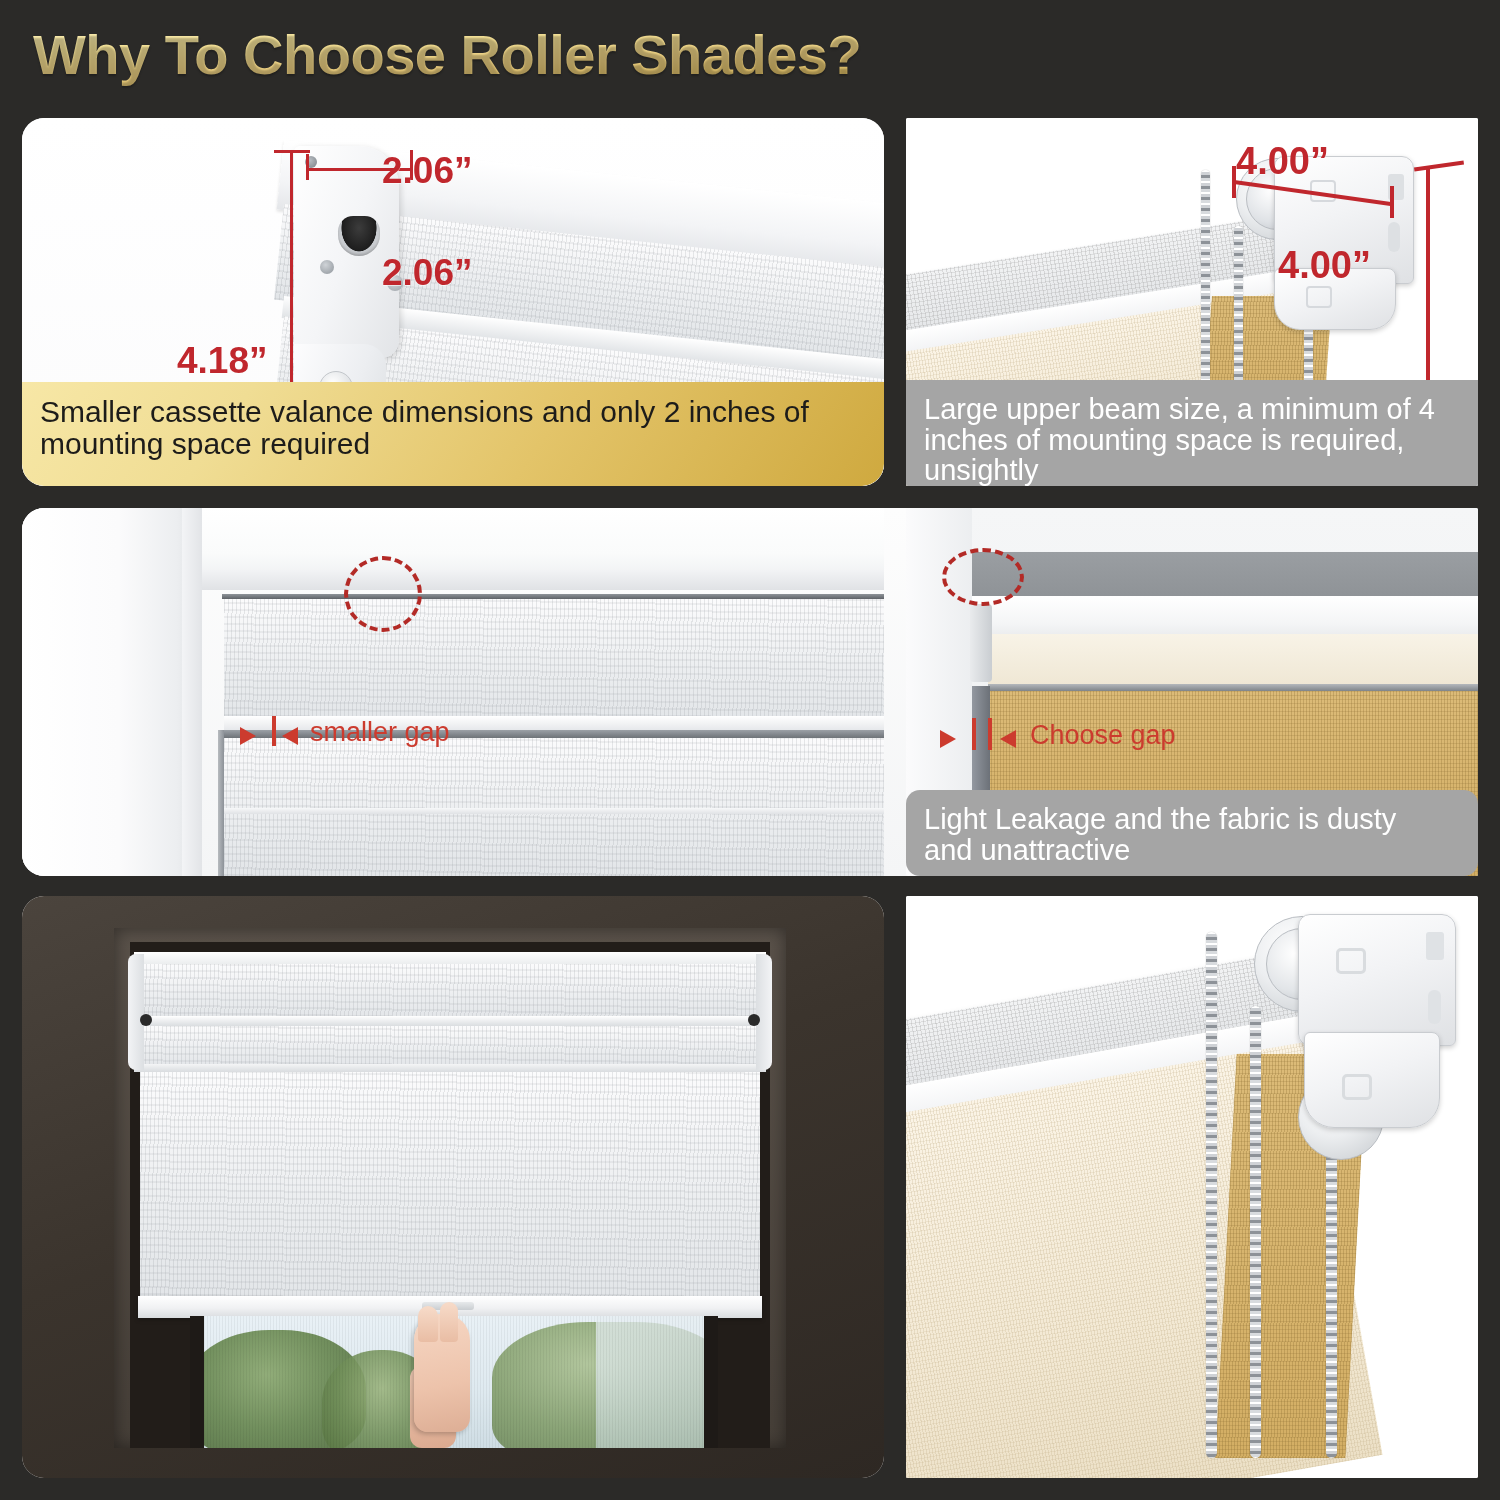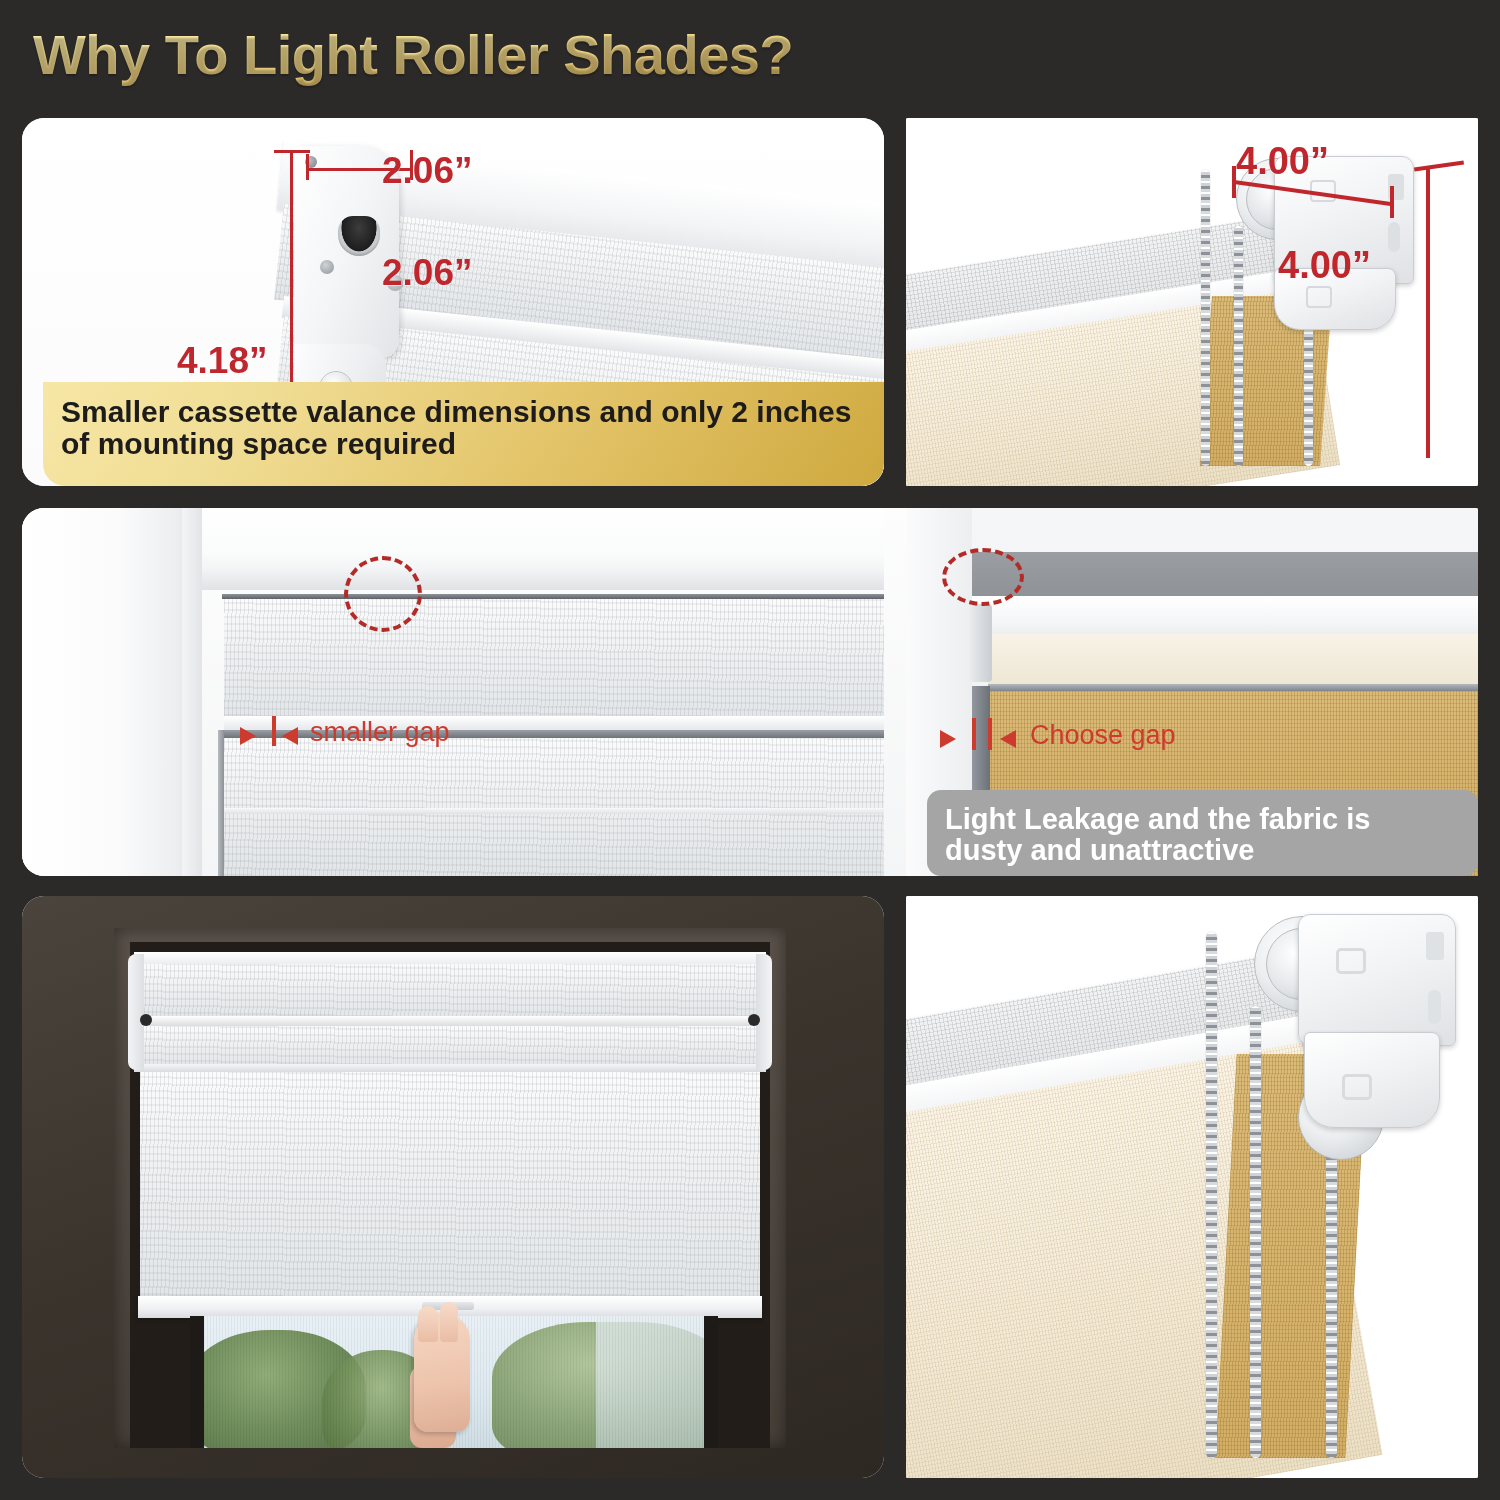--- a/index.html
+++ b/index.html
@@ -26,23 +26,22 @@
   .panel{ position:absolute; overflow:hidden; background:#fff; }
   .panel.left{ border-radius:22px; }
   .panel.right{ border-radius:2px; }
 
   .art{ position:absolute; inset:0; overflow:hidden; }
 
   
   .cap{
     position:absolute; left:0; right:0; bottom:0;
     padding:14px 30px 10px 18px;
-    font-weight:bold; line-height:1.06;
+    font-weight:normal; line-height:1.06;
     z-index:30;
-    margin-left:21px;
   }
   .cap.good{
     background:linear-gradient(125deg,#f7e7a6 0%,#f0dd94 25%,#e3c469 60%,#cfa93f 100%);
     color:#1d1c1a; font-size:30px;
     border-bottom-left-radius:22px; border-bottom-right-radius:22px;
   }
   .cap.bad{
     background:#a5a5a5; color:#fff; font-size:29px;
   }
 
@@ -118,21 +117,21 @@
   }
   .roller-end{
     position:absolute; z-index:19; border-radius:50%;
     background:radial-gradient(circle at 38% 32%,#ffffff 0%,#eceef0 45%,#c6cace 100%);
     border:1px solid #b9bdc2;
   }
 </style>
 </head>
 <body>
 
-<div id="title">Why To Light Roller Shades?</div>
+<div id="title">Why To Choose Roller Shades?</div>
 
 <div class="panel left" style="left:22px; top:118px; width:862px; height:368px;">
 
   <div class="art">
 
     <div style="position:absolute;inset:0;background:linear-gradient(180deg,#ffffff 0%,#fbfbfc 100%);"></div>
 
     <div style="position:absolute;left:262px;top:22px;width:700px;height:70px;
                 transform:rotate(6deg);transform-origin:0 0;
                 background:linear-gradient(180deg,#ffffff 0%,#f3f4f6 60%,#e4e6e9 100%);
@@ -221,20 +220,21 @@
     <div class="dimline" style="left:328px;top:62px;width:160px;height:4px;transform:rotate(8deg);transform-origin:0 50%;"></div>
     <div class="tick" style="left:326px;top:48px;width:4px;height:32px;"></div>
     <div class="tick" style="left:484px;top:68px;width:4px;height:32px;"></div>
     <div class="dimtxt" style="left:330px;top:22px;font-size:38px;">4.00”</div>
 
     <div class="dimline" style="left:520px;top:48px;width:4px;height:292px;"></div>
     <div class="tick" style="left:508px;top:46px;width:50px;height:4px;transform:rotate(-8deg);"></div>
     <div class="dimtxt" style="left:372px;top:126px;font-size:38px;">4.00”</div>
   </div>
 
+  <div class="cap bad" style="height:106px;">Large upper beam size, a minimum of 4 inches of mounting space is required, unsightly</div>
 </div>
 
 <div class="panel left" style="left:22px; top:508px; width:952px; height:368px;">
 
   <div class="art">
     <div style="position:absolute;inset:0;background:linear-gradient(180deg,#fdfdfd 0%,#f4f5f6 100%);"></div>
 
     <div style="position:absolute;left:0;top:0;width:176px;height:368px;
                 background:linear-gradient(90deg,#ffffff 0%,#fbfbfc 55%,#eceef0 88%,#dfe1e4 100%);"></div>
     <div style="position:absolute;left:176px;top:0;width:686px;height:76px;

